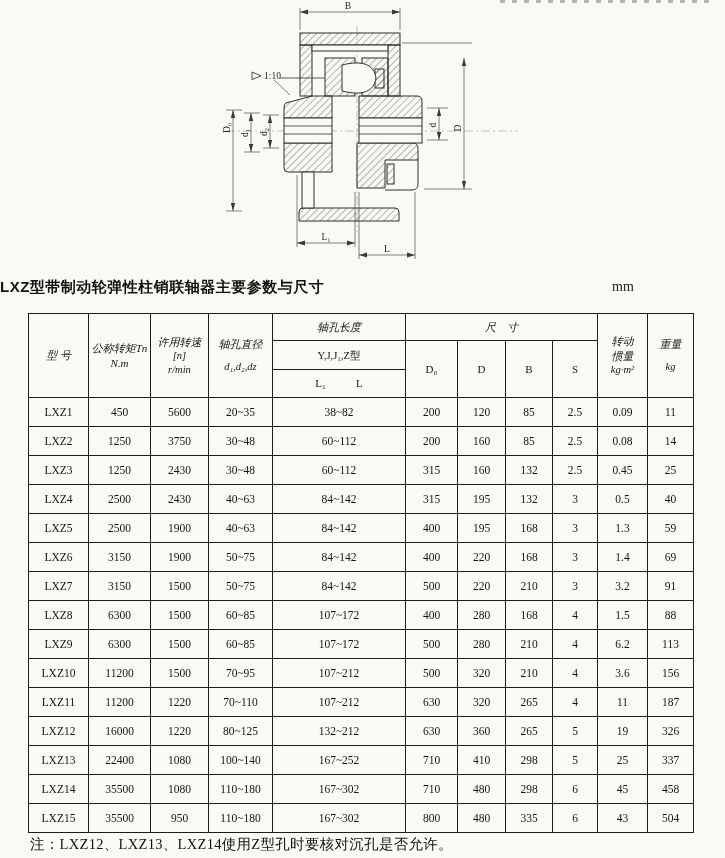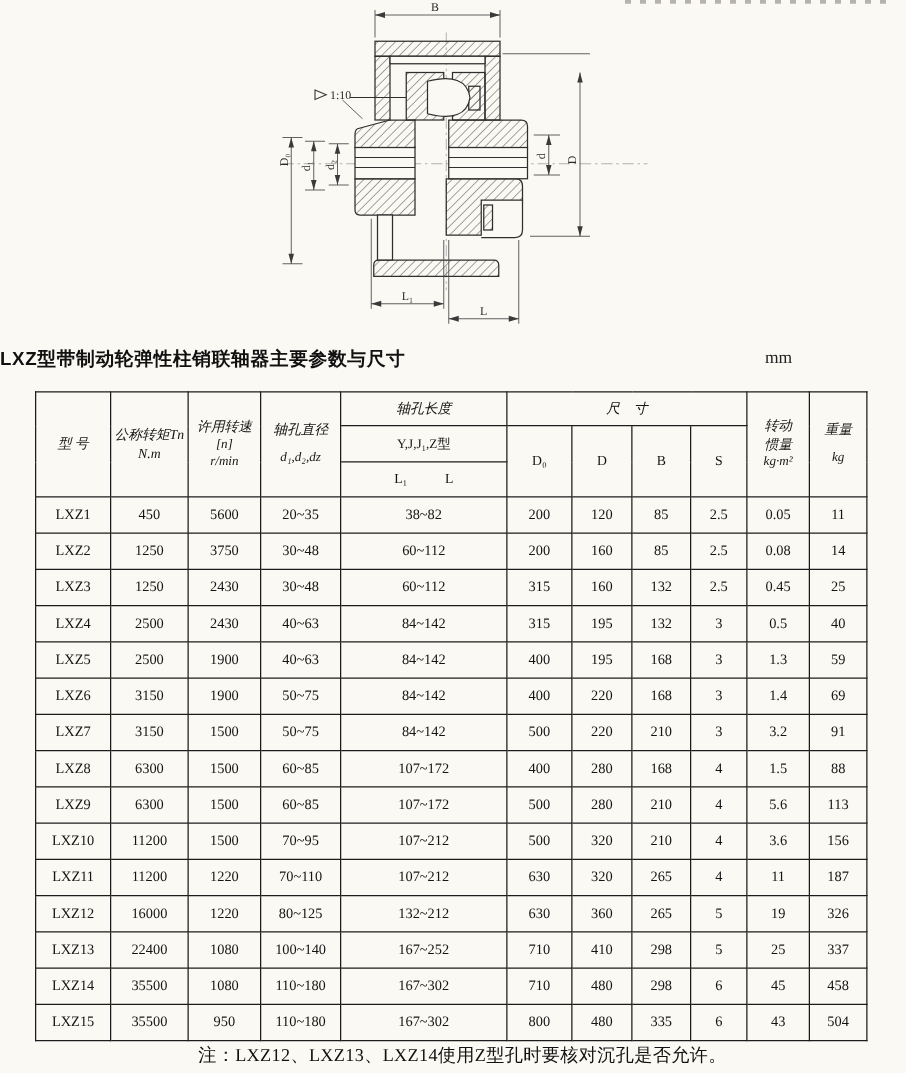--- a/index.html
+++ b/index.html
@@ -59,21 +59,20 @@
   .l1l-cell{display:flex;justify-content:center;gap:30px;font-size:11px;}
   tr.hr1 th{height:26px;font-style:italic;}
   tr.hr2 th{height:28px;border-radius:10px;}
   tr.hr3 th{height:27px;}
 
   
   .note{
     position:absolute;left:30px;top:835px;width:680px;
     font-size:14.5px;color:#111;letter-spacing:.3px;
     font-family:"Liberation Serif","DejaVu Serif",serif;
-    text-align:center;
   }
 </style>
 </head>
 <body>
 
 <div class="page">
 
   <div class="crop-frag"></div>
 
   <div class="diagram">
@@ -253,21 +252,21 @@
           <tr>
             <td>LXZ1</td>
             <td>450</td>
             <td>5600</td>
             <td>20~35</td>
             <td>38~82</td>
             <td>200</td>
             <td>120</td>
             <td>85</td>
             <td>2.5</td>
-            <td>0.05</td>
+            <td>0.09</td>
             <td>11</td>
           </tr>
 
           <tr>
             <td>LXZ2</td>
             <td>1250</td>
             <td>3750</td>
             <td>30~48</td>
             <td>60~112</td>
             <td>200</td>
@@ -365,21 +364,21 @@
           <tr>
             <td>LXZ9</td>
             <td>6300</td>
             <td>1500</td>
             <td>60~85</td>
             <td>107~172</td>
             <td>500</td>
             <td>280</td>
             <td>210</td>
             <td>4</td>
-            <td>5.6</td>
+            <td>6.2</td>
             <td>113</td>
           </tr>
 
           <tr>
             <td>LXZ10</td>
             <td>11200</td>
             <td>1500</td>
             <td>70~95</td>
             <td>107~212</td>
             <td>500</td>

